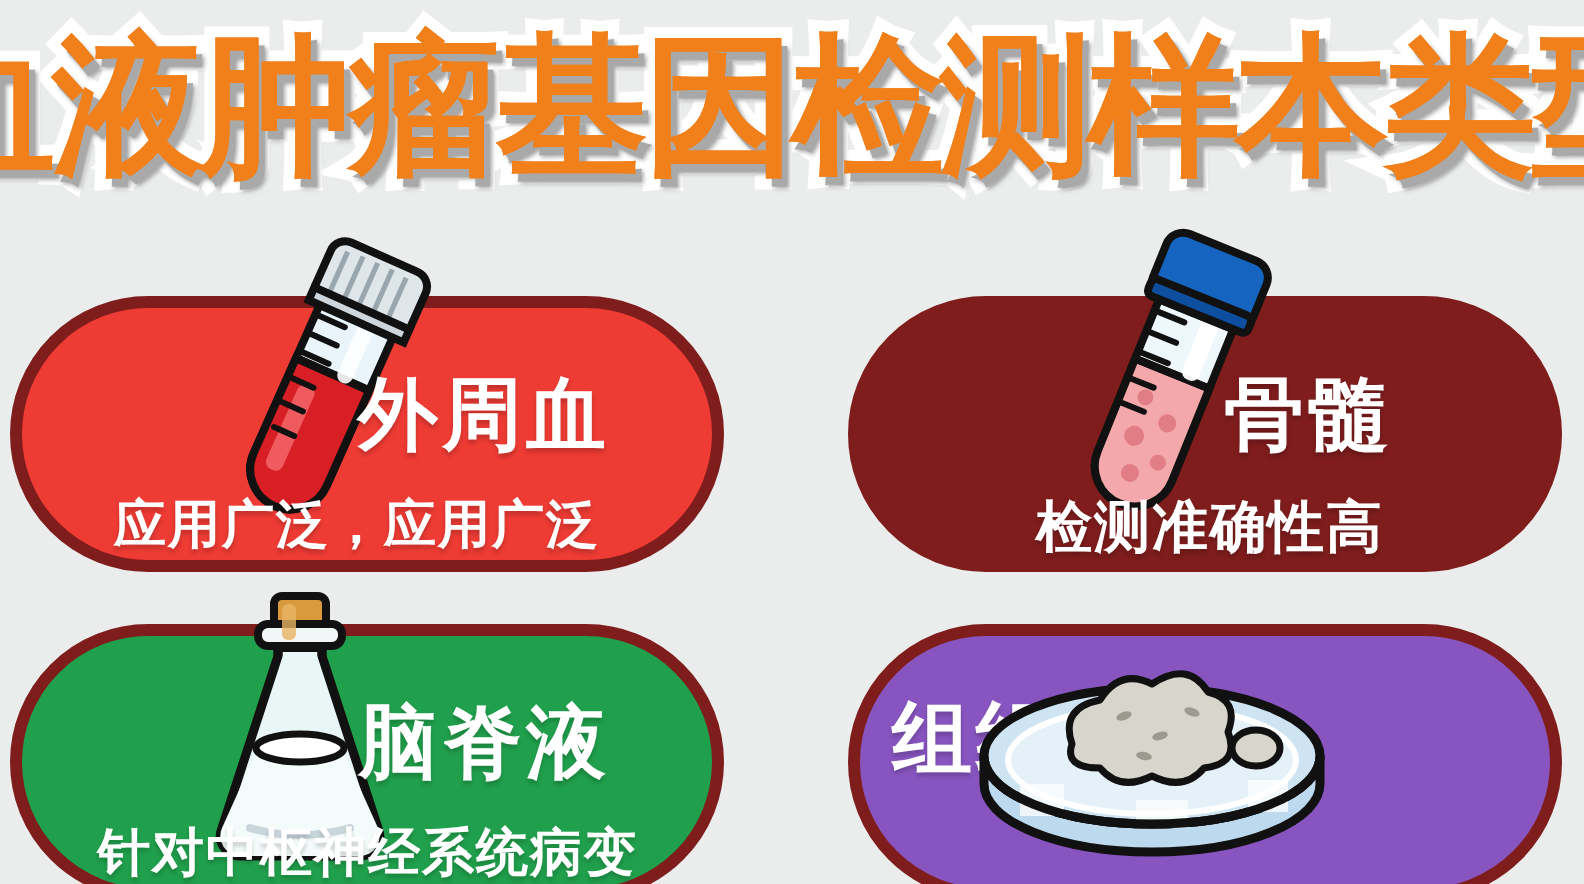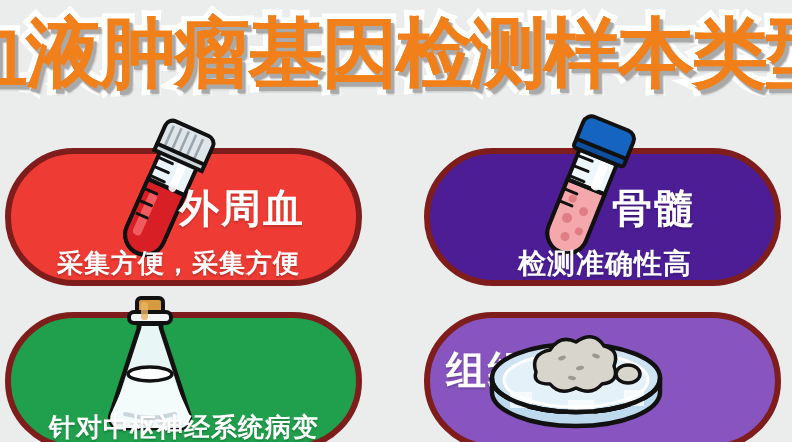--- a/index.html
+++ b/index.html
@@ -68,21 +68,21 @@
     letter-spacing:1px;
     text-shadow:0 2px 2px rgba(0,0,0,.18);
   }
 
   
   #card-blood{left:5px;top:148px;width:357px;height:138px;background:#ee3b34;}
   #card-blood .card-label{left:168px;top:34px;font-size:40px;letter-spacing:2px;}
   #card-blood .card-sub{left:46px;top:96px;font-size:26px;}
 
   
-  #card-marrow{left:424px;top:148px;width:357px;height:138px;background:#4c1d95;}
+  #card-marrow{left:424px;top:148px;width:357px;height:138px;background:#7f1d1d;}
   #card-marrow .card-label{left:182px;top:34px;font-size:40px;letter-spacing:2px;}
   #card-marrow .card-sub{left:88px;top:96px;font-size:28px;}
 
   
   #card-csf{left:5px;top:312px;width:357px;height:138px;background:#20a04c;}
   #card-csf .card-label{left:168px;top:34px;font-size:40px;letter-spacing:2px;}
   #card-csf .card-sub{left:38px;top:96px;font-size:26px;}
 
   
   #card-tissue{left:424px;top:312px;width:357px;height:138px;background:#8855c0;}
@@ -130,21 +130,21 @@
           <line x1="50" y1="12" x2="50" y2="38"></line>
           <line x1="58" y1="12" x2="58" y2="38"></line>
           <line x1="66" y1="12" x2="66" y2="38"></line>
           <line x1="74" y1="13" x2="74" y2="37"></line>
         </g>
         <rect x="34" y="36" width="52" height="7" fill="#cdd6dc" stroke="#111" stroke-width="4"></rect>
       </g>
     </svg>
 
     <div class="card-label">外周血</div>
-    <div class="card-sub">采集方便，采集方便</div>
+    <div class="card-sub">应用广泛，应用广泛</div>
   </div>
 
   <div class="card" id="card-marrow">
 
     <svg class="icon" id="icon-marrow-tube" viewBox="0 0 120 170">
       <g transform="rotate(22 60 85)">
         <path d="M40 28 h40 v96 a20 20 0 0 1 -40 0 z" fill="#eef7fc" stroke="#111" stroke-width="4" stroke-linejoin="round"></path>
         <path d="M40 74 v50 a20 20 0 0 0 40 0 V74 z" fill="#f4a8ab"></path>
         <path d="M40 74 v50 a20 20 0 0 0 40 0 V74 z" fill="none" stroke="#111" stroke-width="4"></path>
         <path d="M40 74 h40" stroke="#111" stroke-width="4"></path>
@@ -178,20 +178,21 @@
       <path d="M54 40 V22 h22 v18 L104 126 a10 10 0 0 1 -9 14 H35 a10 10 0 0 1 -9 -14 z" fill="#e9f6f6" stroke="#111" stroke-width="4.5" stroke-linejoin="round"></path>
       <path d="M44 86 h42 l18 40 a10 10 0 0 1 -9 14 H35 a10 10 0 0 1 -9 -14 z" fill="#f4fbfb"></path>
       <ellipse cx="65" cy="86" rx="22" ry="7" fill="#ffffff" stroke="#111" stroke-width="3.5"></ellipse>
       <path d="M40 126 q25 7 50 0" stroke="#c9d7dd" stroke-width="4" fill="none" stroke-linecap="round"></path>
       <path d="M54 40 V22 h22 v18" fill="none" stroke="#111" stroke-width="4.5"></path>
       <rect x="52" y="10" width="26" height="26" rx="4" fill="#d99a3e" stroke="#111" stroke-width="4"></rect>
       <rect x="44" y="24" width="42" height="11" rx="5" fill="#f2f6f6" stroke="#111" stroke-width="4"></rect>
       <rect x="56" y="14" width="7" height="18" rx="3" fill="#e8b464" opacity="0.8"></rect>
     </svg>
 
+    <div class="card-label">脑脊液</div>
     <div class="card-sub">针对中枢神经系统病变</div>
   </div>
 
   <div class="card" id="card-tissue">
 
     <div class="card-label lbl-a">组织</div>
 
     <div style="position:absolute;left:110px;top:0;width:200px;height:128px;">
       <svg class="icon" id="icon-petri" viewBox="0 0 200 120">
         <path d="M16 52 a84 34 0 0 0 168 0 v14 a84 34 0 0 1 -168 0 z" fill="#bcd9ee" stroke="#111" stroke-width="4.5" stroke-linejoin="round"></path>

